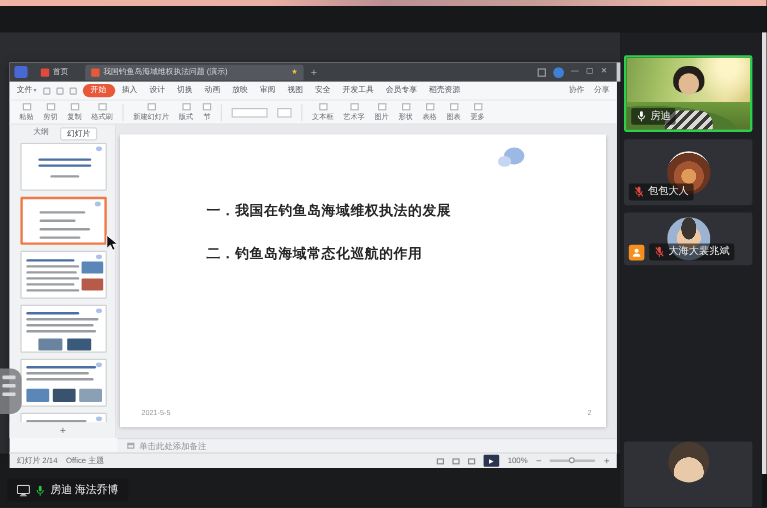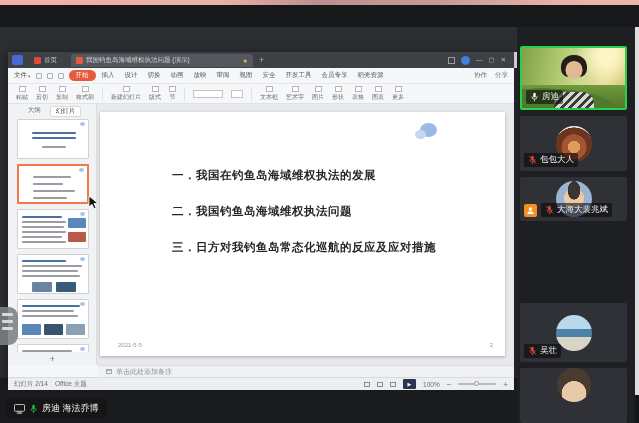--- a/index.html
+++ b/index.html
@@ -322,22 +322,21 @@
           </div>
 
           <div class="canvas">
             <div class="slide">
               <div class="blob">
                 <span class="b1"></span>
                   <span class="b2"></span>
               </div>
               <div class="slide-lines">
                   <div class="slide-line">一．我国在钓鱼岛海域维权执法的发展</div>
-                  <div class="slide-line">二．我国钓鱼岛海域维权执法问题</div>
-                  <div class="slide-line">三．日方对我钓鱼岛常态化巡航的反应及应对措施</div>
+                  <div class="slide-line">二．钓鱼岛海域常态化巡航的作用</div>
                 </div>
               <div class="slide-date">2021-5-5</div>
               <div class="slide-page">2</div>
             </div>
           </div>
         </div>
 
         <div class="notesbar">
           <span class="notes-ico"></span>
           <span class="notes-text">单击此处添加备注</span>
@@ -431,33 +430,19 @@
               <svg width="9" height="10" viewBox="0 0 12 13">
                 <rect x="4.4" y="0.8" width="3.2" height="6.4" rx="1.6" fill="#e5493f"></rect>
                 <path d="M2.5 5.6 a3.5 3.8 0 0 0 7 0" stroke="#e5493f" fill="none" stroke-width="1.1"></path>
                 <line x1="6" y1="9.6" x2="6" y2="12" stroke="#e5493f" stroke-width="1.1"></line>
                 <line x1="2" y1="1.5" x2="10.2" y2="11" stroke="#e5493f" stroke-width="1.3"></line>
               </svg>
             </span>
             <span>大海大裴兆斌</span>
           </div>
         </div>
-        <div class="p-tile" style="top: 276px; height: 59px;">
-          <div class="avatar av-sea-photo"></div>
-          <div class="p-label">
-            <span class="mic-wrap">
-              <svg width="9" height="10" viewBox="0 0 12 13">
-                <rect x="4.4" y="0.8" width="3.2" height="6.4" rx="1.6" fill="#e5493f"></rect>
-                <path d="M2.5 5.6 a3.5 3.8 0 0 0 7 0" stroke="#e5493f" fill="none" stroke-width="1.1"></path>
-                <line x1="6" y1="9.6" x2="6" y2="12" stroke="#e5493f" stroke-width="1.1"></line>
-                <line x1="2" y1="1.5" x2="10.2" y2="11" stroke="#e5493f" stroke-width="1.3"></line>
-              </svg>
-            </span>
-            <span>吴壮</span>
-          </div>
-        </div>
         <div class="p-tile" style="top: 341px; height: 55px;">
           <div class="avatar av-partial"></div>
         </div>
       </div>
     <div class="right-strip"></div>
   </div>
 </div>
 
 </body></html>

